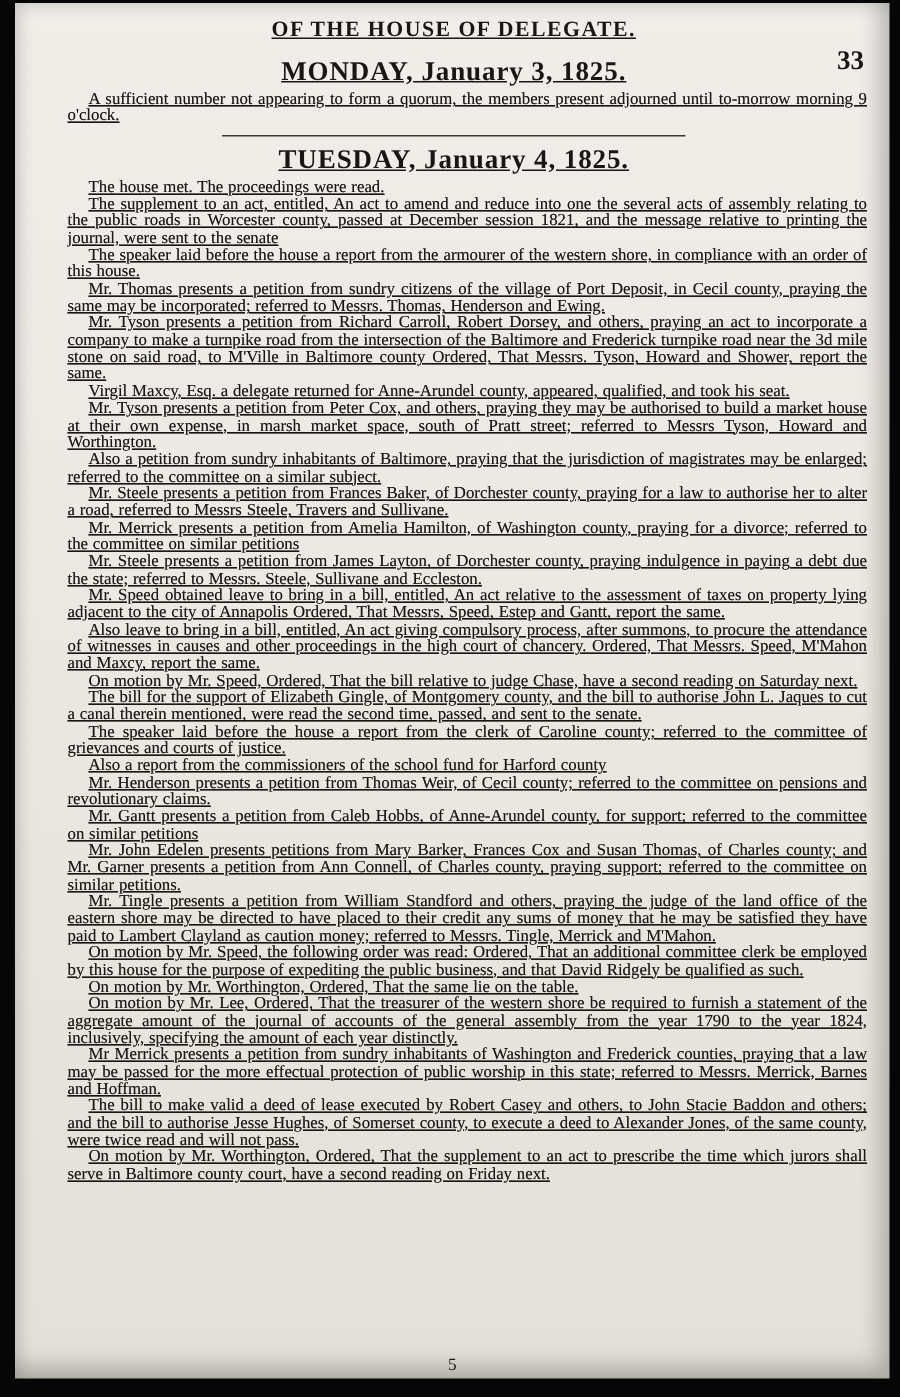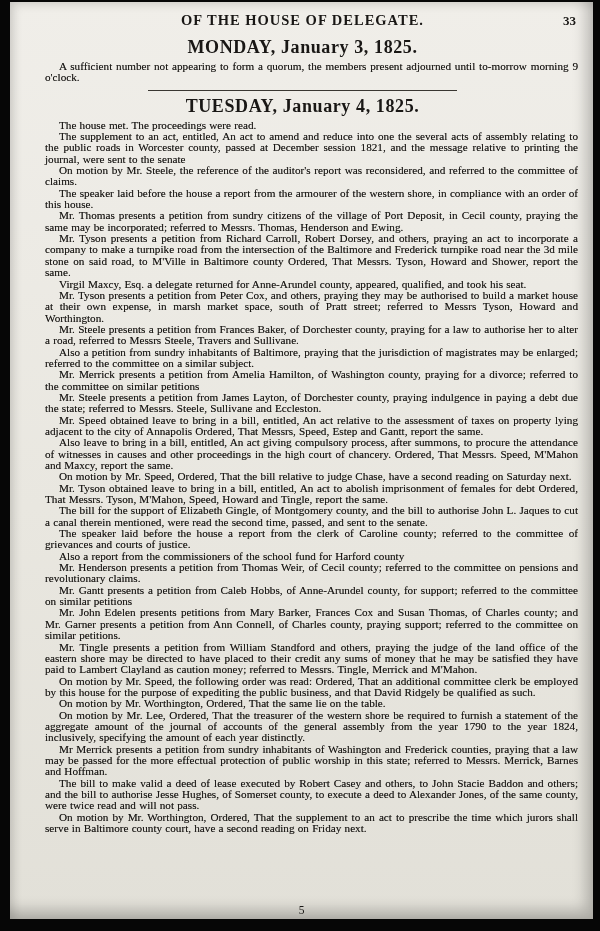--- a/index.html
+++ b/index.html
@@ -19,35 +19,36 @@
     position: absolute;
     top: 2px;
     left: 10px;
     right: 7px;
     bottom: 12px;
     background: linear-gradient(180deg, #f0eee9 0%, #e9e7e0 55%, #e2e0d8 100%);
     box-shadow: inset -7px -9px 14px rgba(0,0,0,0.22), inset 4px 3px 10px rgba(0,0,0,0.12);
     color: #191715;
     padding: 8px 15px 0 17px;
     overflow: hidden;
+    text-decoration: underline;
   }
   .running-head {
     position: relative;
     text-align: center;
     font-weight: bold;
     font-size: 14.5px;
     letter-spacing: 1px;
     padding: 2px 0 3px 0;
   }
   .page-number {
     position: absolute;
     right: 2px;
-    top: 3px;
+    top: 20px;
     font-weight: bold;
-    font-size: 13px;
+    font-size: 18px;
     letter-spacing: 0;
     text-align: right;
   }
   .day-heading {
     text-align: center;
     font-weight: bold;
     font-size: 18px;
     letter-spacing: 0.6px;
     margin: 5px 0 3px 0;
   }
@@ -94,34 +95,32 @@
       </div>
     </section>
 
     <div class="section-rule"></div>
 
     <section>
       <h2 class="day-heading">TUESDAY, January 4, 1825.</h2>
       <div class="body-text">
         <p>The house met.   The proceedings were read.</p>
         <p>The supplement to an act, entitled, An act to amend and reduce into one the several acts of assembly relating to the public roads in Worcester county, passed at December session 1821, and the message relative to printing the journal, were sent to the senate</p>
-        <p>On motion by Mr. Steele, the reference of the auditor's report was reconsidered, and referred to the committee of claims.</p>
         <p>The speaker laid before the house a report from the armourer of the western shore, in compliance with an order of this house.</p>
         <p>Mr. Thomas presents a petition from sundry citizens of the village of Port Deposit, in Cecil county, praying the same may be incorporated; referred to Messrs. Thomas, Henderson and Ewing.</p>
         <p>Mr. Tyson presents a petition from Richard Carroll, Robert Dorsey, and others, praying an act to incorporate a company to make a turnpike road from the intersection of the Baltimore and Frederick turnpike road near the 3d mile stone on said road, to M'Ville in Baltimore county   Ordered, That Messrs. Tyson, Howard and Shower, report the same.</p>
         <p>Virgil Maxcy, Esq. a delegate returned for Anne-Arundel county, appeared, qualified, and took his seat.</p>
         <p>Mr. Tyson presents a petition from Peter Cox, and others, praying they may be authorised to build a market house at their own expense, in marsh market space, south of Pratt street; referred to Messrs Tyson, Howard and Worthington.</p>
+        <p>Also a petition from sundry inhabitants of Baltimore, praying that the jurisdiction of magistrates may be enlarged; referred to the committee on a similar subject.</p>
         <p>Mr. Steele presents a petition from Frances Baker, of Dorchester county, praying for a law to authorise her to alter a road, referred to Messrs Steele, Travers and Sullivane.</p>
-        <p>Also a petition from sundry inhabitants of Baltimore, praying that the jurisdiction of magistrates may be enlarged; referred to the committee on a similar subject.</p>
         <p>Mr. Merrick presents a petition from Amelia Hamilton, of Washington county, praying for a divorce; referred to the committee on similar petitions</p>
         <p>Mr. Steele presents a petition from James Layton, of Dorchester county, praying indulgence in paying a debt due the state; referred to Messrs. Steele, Sullivane and Eccleston.</p>
         <p>Mr. Speed obtained leave to bring in a bill, entitled, An act relative to the assessment of taxes on property lying adjacent to the city of Annapolis   Ordered, That Messrs, Speed, Estep and Gantt, report the same.</p>
         <p>Also leave to bring in a bill, entitled, An act giving compulsory process, after summons, to procure the attendance of witnesses in causes and other proceedings in the high court of chancery.   Ordered, That Messrs. Speed, M'Mahon and Maxcy, report the same.</p>
         <p>On motion by Mr. Speed, Ordered, That the bill relative to judge Chase, have a second reading on Saturday next.</p>
-        <p>Mr. Tyson obtained leave to bring in a bill, entitled, An act to abolish imprisonment of females for debt   Ordered, That Messrs. Tyson, M'Mahon, Speed, Howard and Tingle, report the same.</p>
         <p>The bill for the support of Elizabeth Gingle, of Montgomery county, and the bill to authorise John L. Jaques to cut a canal therein mentioned, were read the second time, passed, and sent to the senate.</p>
         <p>The speaker laid before the house a report from the clerk of Caroline county; referred to the committee of grievances and courts of justice.</p>
         <p>Also a report from the commissioners of the school fund for Harford county</p>
         <p>Mr. Henderson presents a petition from Thomas Weir, of Cecil county; referred to the committee on pensions and revolutionary claims.</p>
         <p>Mr. Gantt presents a petition from Caleb Hobbs, of Anne-Arundel county, for support; referred to the committee on similar petitions</p>
         <p>Mr. John Edelen presents petitions from Mary Barker, Frances Cox and Susan Thomas, of Charles county; and Mr. Garner presents a petition from Ann Connell, of Charles county, praying support; referred to the committee on similar petitions.</p>
         <p>Mr. Tingle presents a petition from William Standford and others, praying the judge of the land office of the eastern shore may be directed to have placed to their credit any sums of money that he may be satisfied they have paid to Lambert Clayland as caution money; referred to Messrs. Tingle, Merrick and M'Mahon.</p>
         <p>On motion by Mr. Speed, the following order was read: Ordered, That an additional committee clerk be employed by this house for the purpose of expediting the public business, and that David Ridgely be qualified as such.</p>
         <p>On motion by Mr. Worthington, Ordered, That the same lie on the table.</p>
         <p>On motion by Mr. Lee, Ordered, That the treasurer of the western shore be required to furnish a statement of the aggregate amount of the journal of accounts of the general assembly from the year 1790 to the year 1824, inclusively, specifying the amount of each year distinctly.</p>

